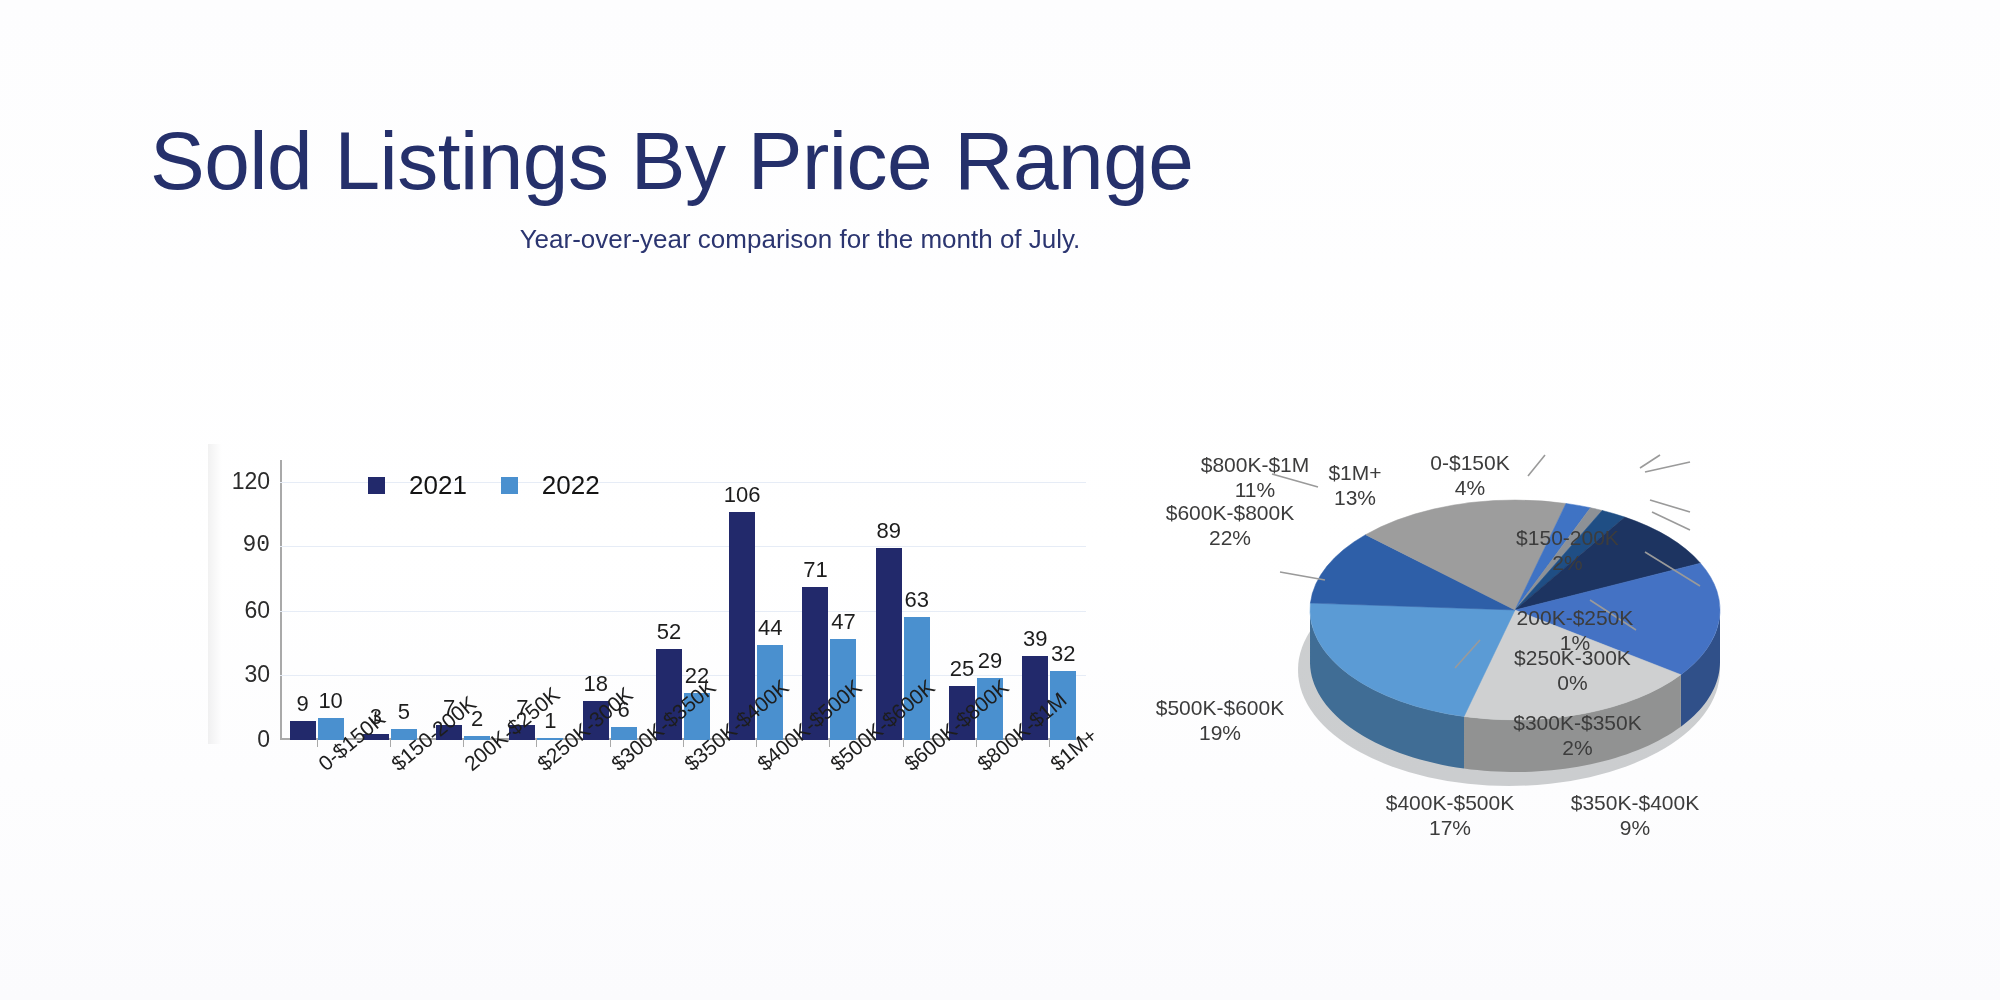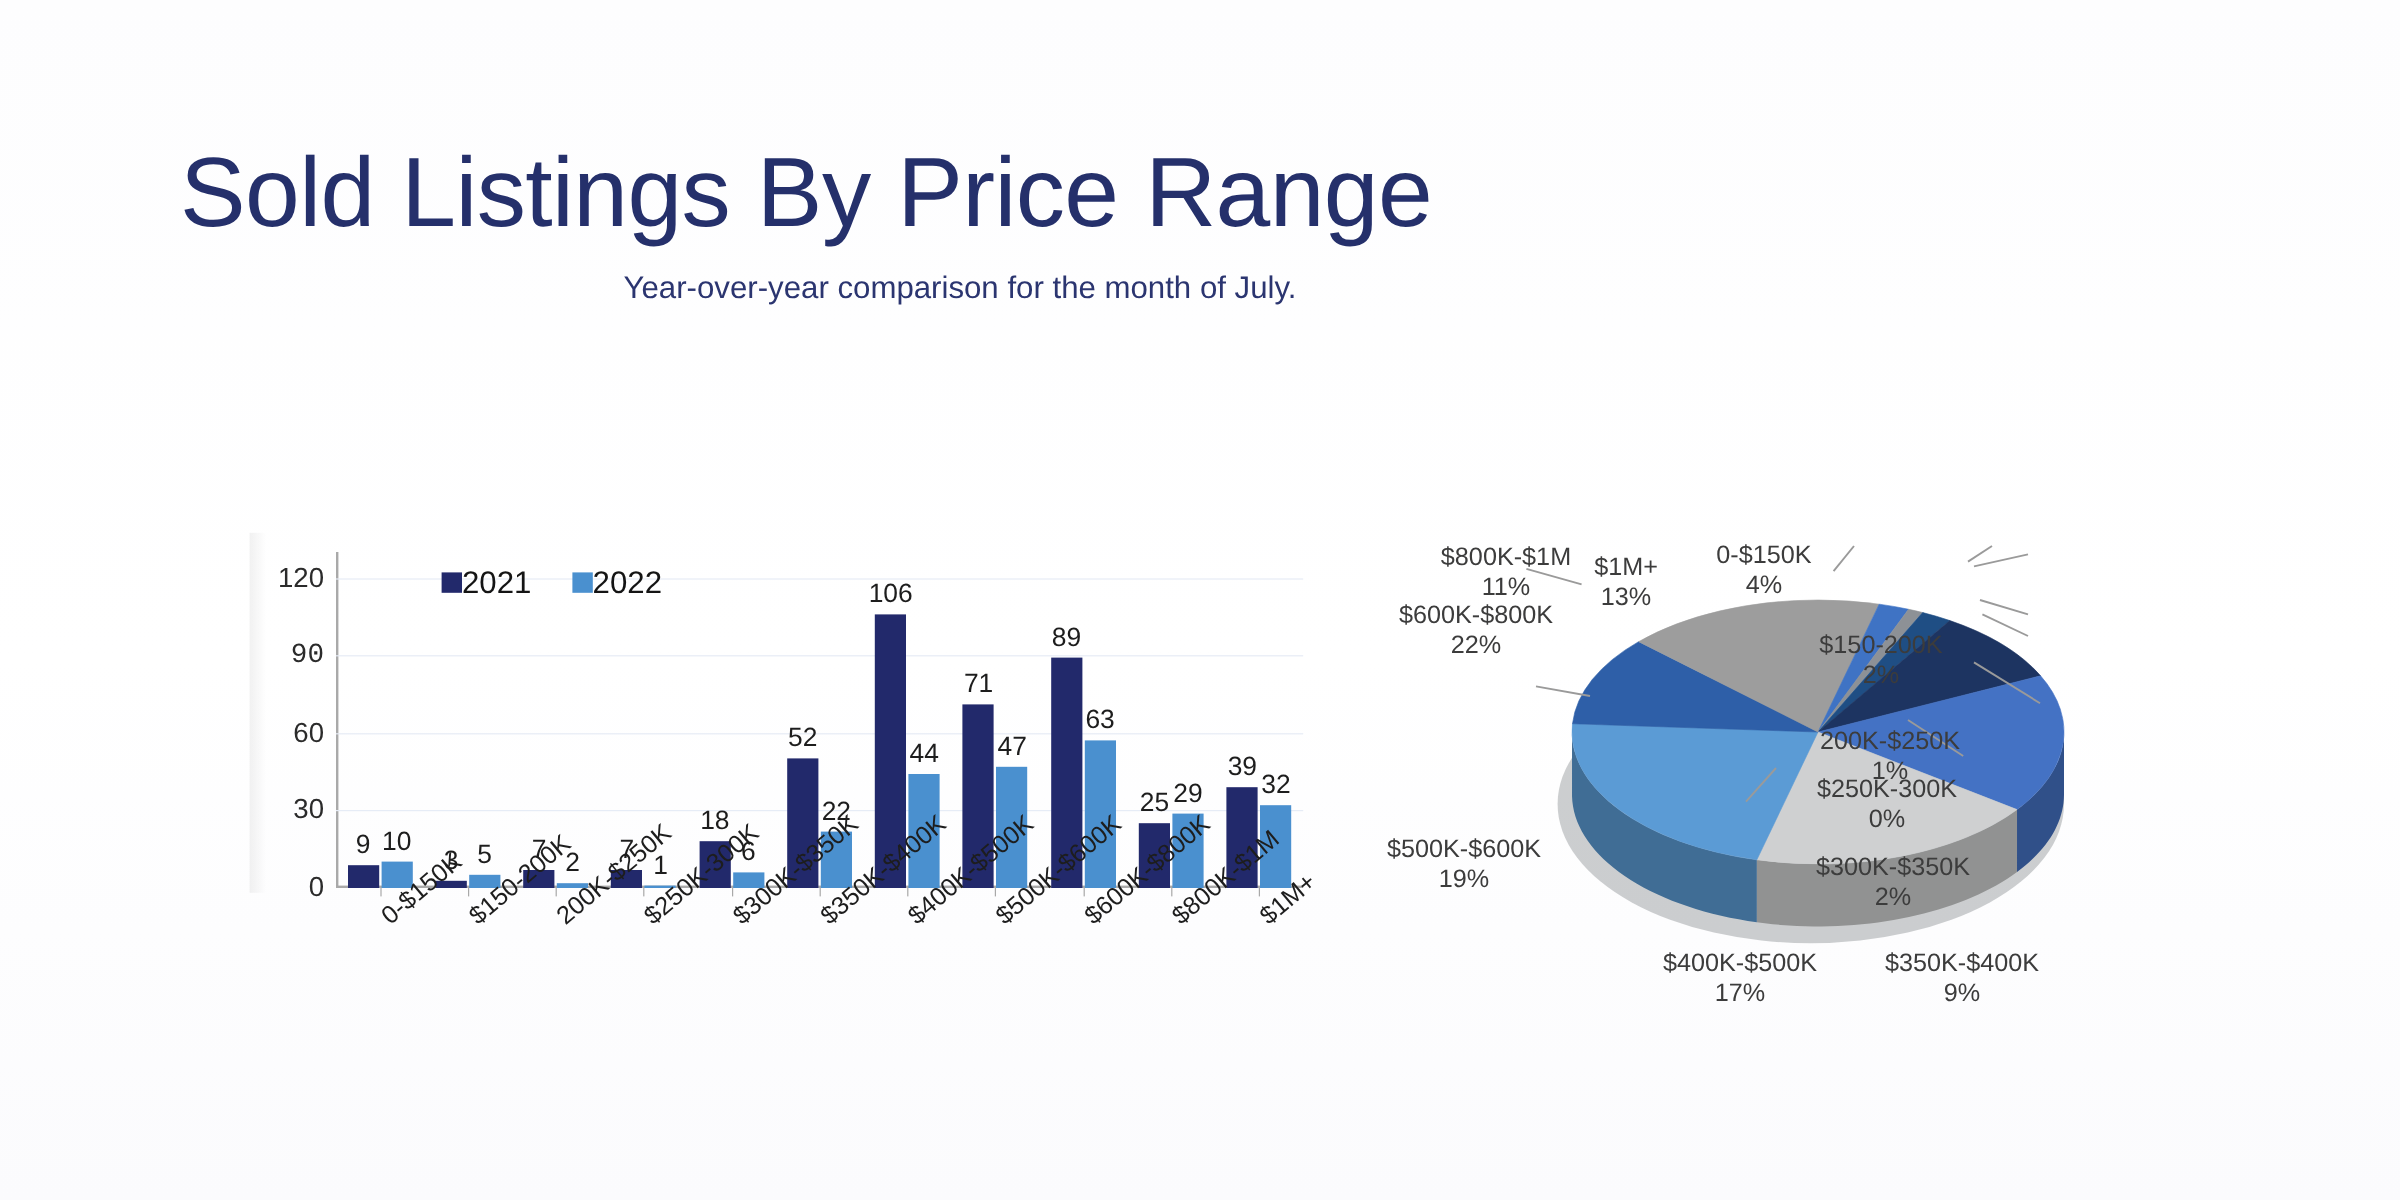--- a/index.html
+++ b/index.html
@@ -50,21 +50,21 @@
   }
   .ytick{
     position:absolute;right:calc(100% + 10px);
     font-size:23px;color:#2b2b2b;transform:translateY(-52%);
     white-space:nowrap;
   }
   .legend{
     position:absolute;left:88px;top:10px;display:flex;gap:34px;align-items:center;
     z-index:4;
   }
-  .legend-item{display:flex;align-items:center;gap:0;}
+  .legend-item{display:flex;align-items:center;gap:24px;}
   .legend-swatch{width:17px;height:17px;display:inline-block;}
   .legend-label{font-size:26px;color:#141414;}
 
   .bars{
     position:absolute;left:0;right:0;bottom:0;top:0;
     display:flex;align-items:flex-end;
   }
   .group{
     flex:1 1 0;height:100%;position:relative;
     display:flex;align-items:flex-end;justify-content:center;gap:2px;
@@ -174,21 +174,21 @@
           <div class="group">
             <div class="bar" style="height: 38.7692px; background: rgb(34, 41, 107);">
               <span class="val">18</span>
             </div>
             <div class="bar" style="height: 12.9231px; background: rgb(74, 144, 207);">
               <span class="val">6</span>
             </div>
             <div class="tickmark"></div>
           </div>
           <div class="group">
-            <div class="bar" style="height: 108px; background: rgb(34, 41, 107);">
+            <div class="bar" style="height: 91px; background: rgb(34, 41, 107);">
               <span class="val">52</span>
             </div>
             <div class="bar" style="height: 47.3846px; background: rgb(74, 144, 207);">
               <span class="val">22</span>
             </div>
             <div class="tickmark"></div>
           </div>
           <div class="group">
             <div class="bar" style="height: 228.308px; background: rgb(34, 41, 107);">
               <span class="val">106</span>

